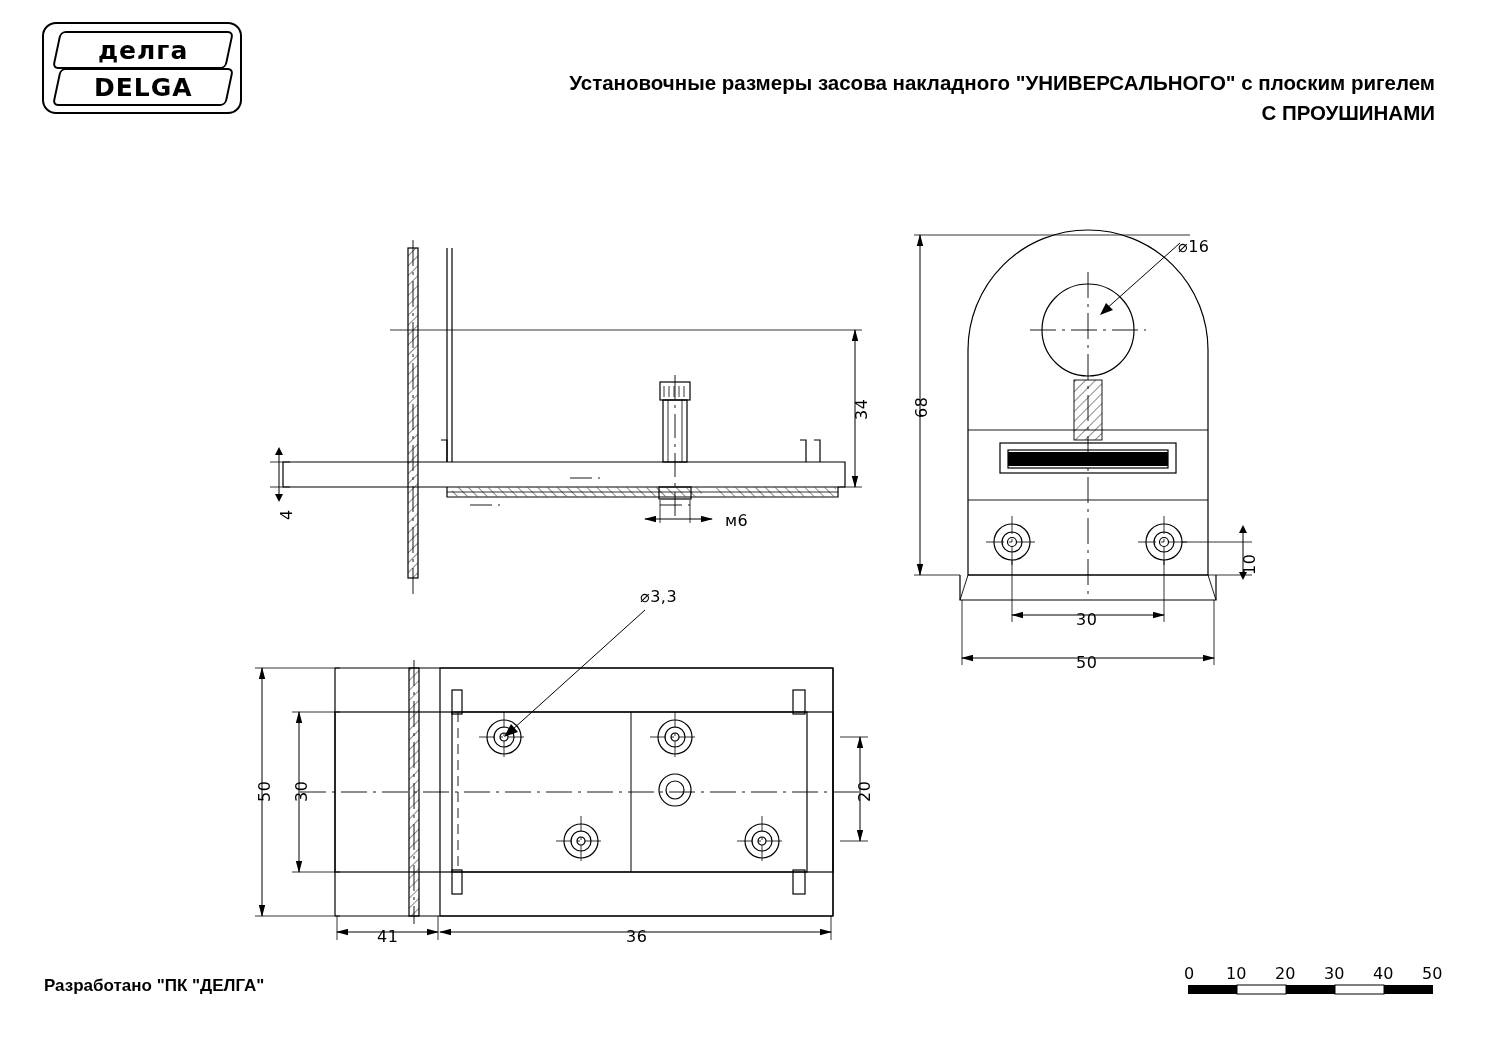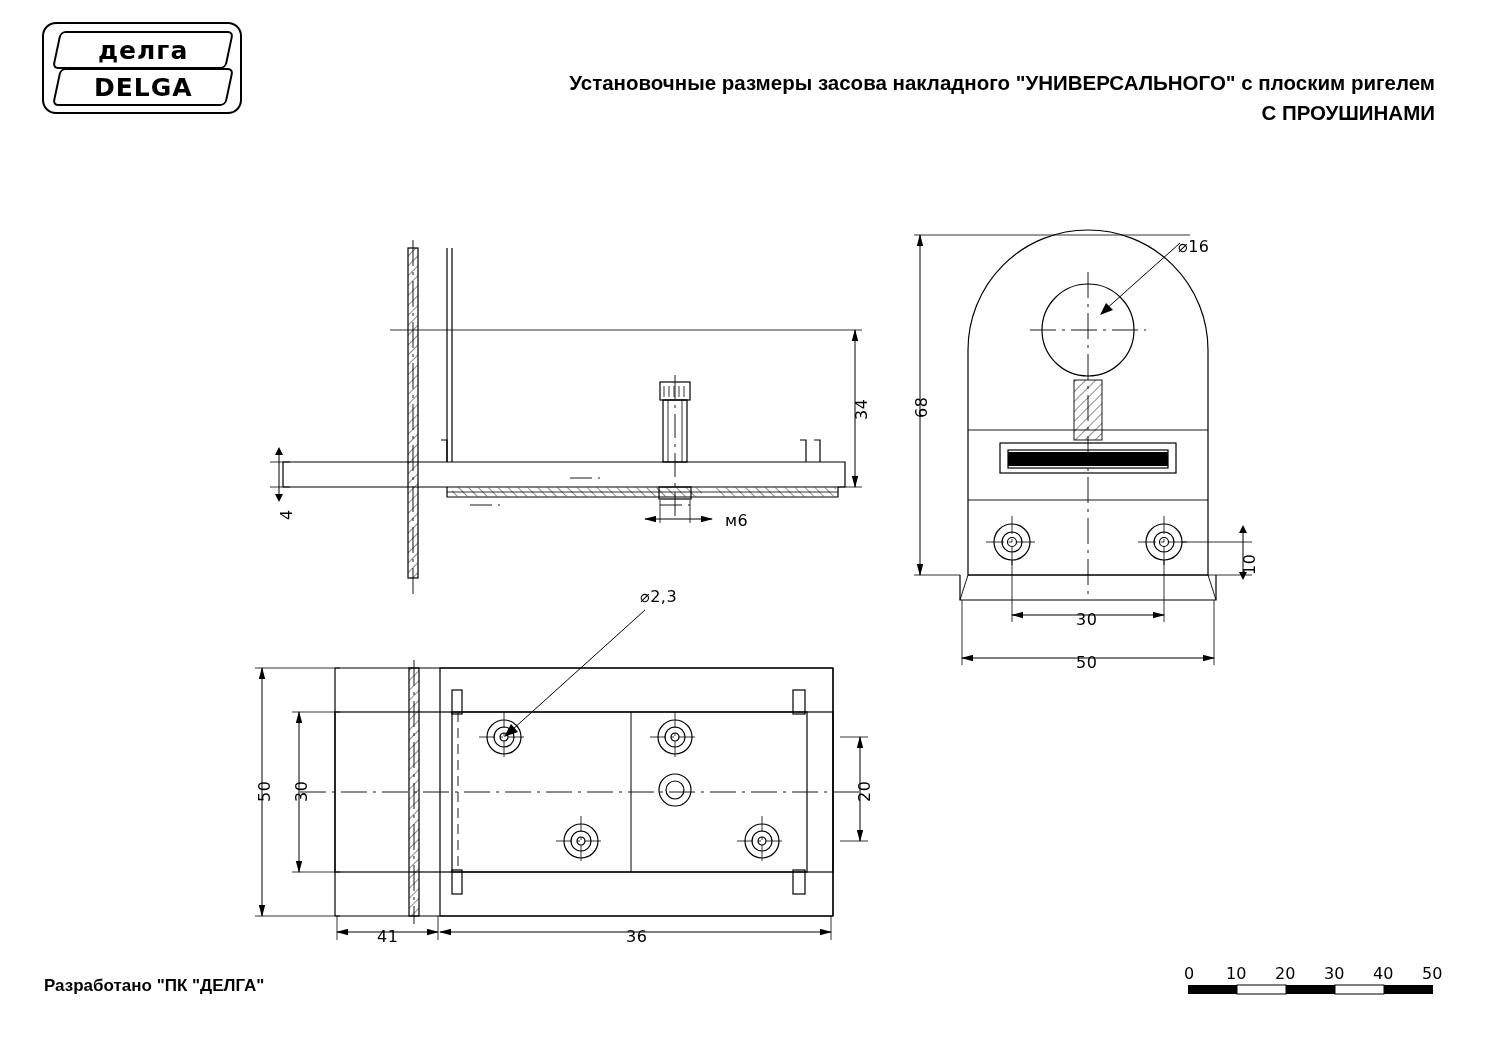--- a/index.html
+++ b/index.html
@@ -304,21 +304,21 @@
   <div class="lbl rot" style="left:852px;top:420px;">34</div>
   <div class="lbl rot" style="left:277px;top:520px;">4</div>
   <div class="lbl" style="left:718px;top:511px;margin-left:7px;">м6</div>
 
   <div class="lbl" style="left:1178px;top:237px;">⌀16</div>
   <div class="lbl rot" style="left:912px;top:418px;">68</div>
   <div class="lbl rot" style="left:1240px;top:575px;">10</div>
   <div class="lbl" style="left:1076px;top:610px;">30</div>
   <div class="lbl" style="left:1076px;top:653px;">50</div>
 
-  <div class="lbl" style="left:640px;top:587px;">⌀2,3</div>
+  <div class="lbl" style="left:640px;top:587px;">⌀3,3</div>
   <div class="lbl rot" style="left:255px;top:802px;">50</div>
   <div class="lbl rot" style="left:292px;top:802px;">30</div>
   <div class="lbl rot" style="left:855px;top:802px;">20</div>
   <div class="lbl" style="left:377px;top:927px;">41</div>
   <div class="lbl" style="left:626px;top:927px;">36</div>
 
   <div class="scale-num" style="left:1184px;top:964px;">0</div>
   <div class="scale-num" style="left:1226px;top:964px;">10</div>
   <div class="scale-num" style="left:1275px;top:964px;">20</div>
   <div class="scale-num" style="left:1324px;top:964px;">30</div>

